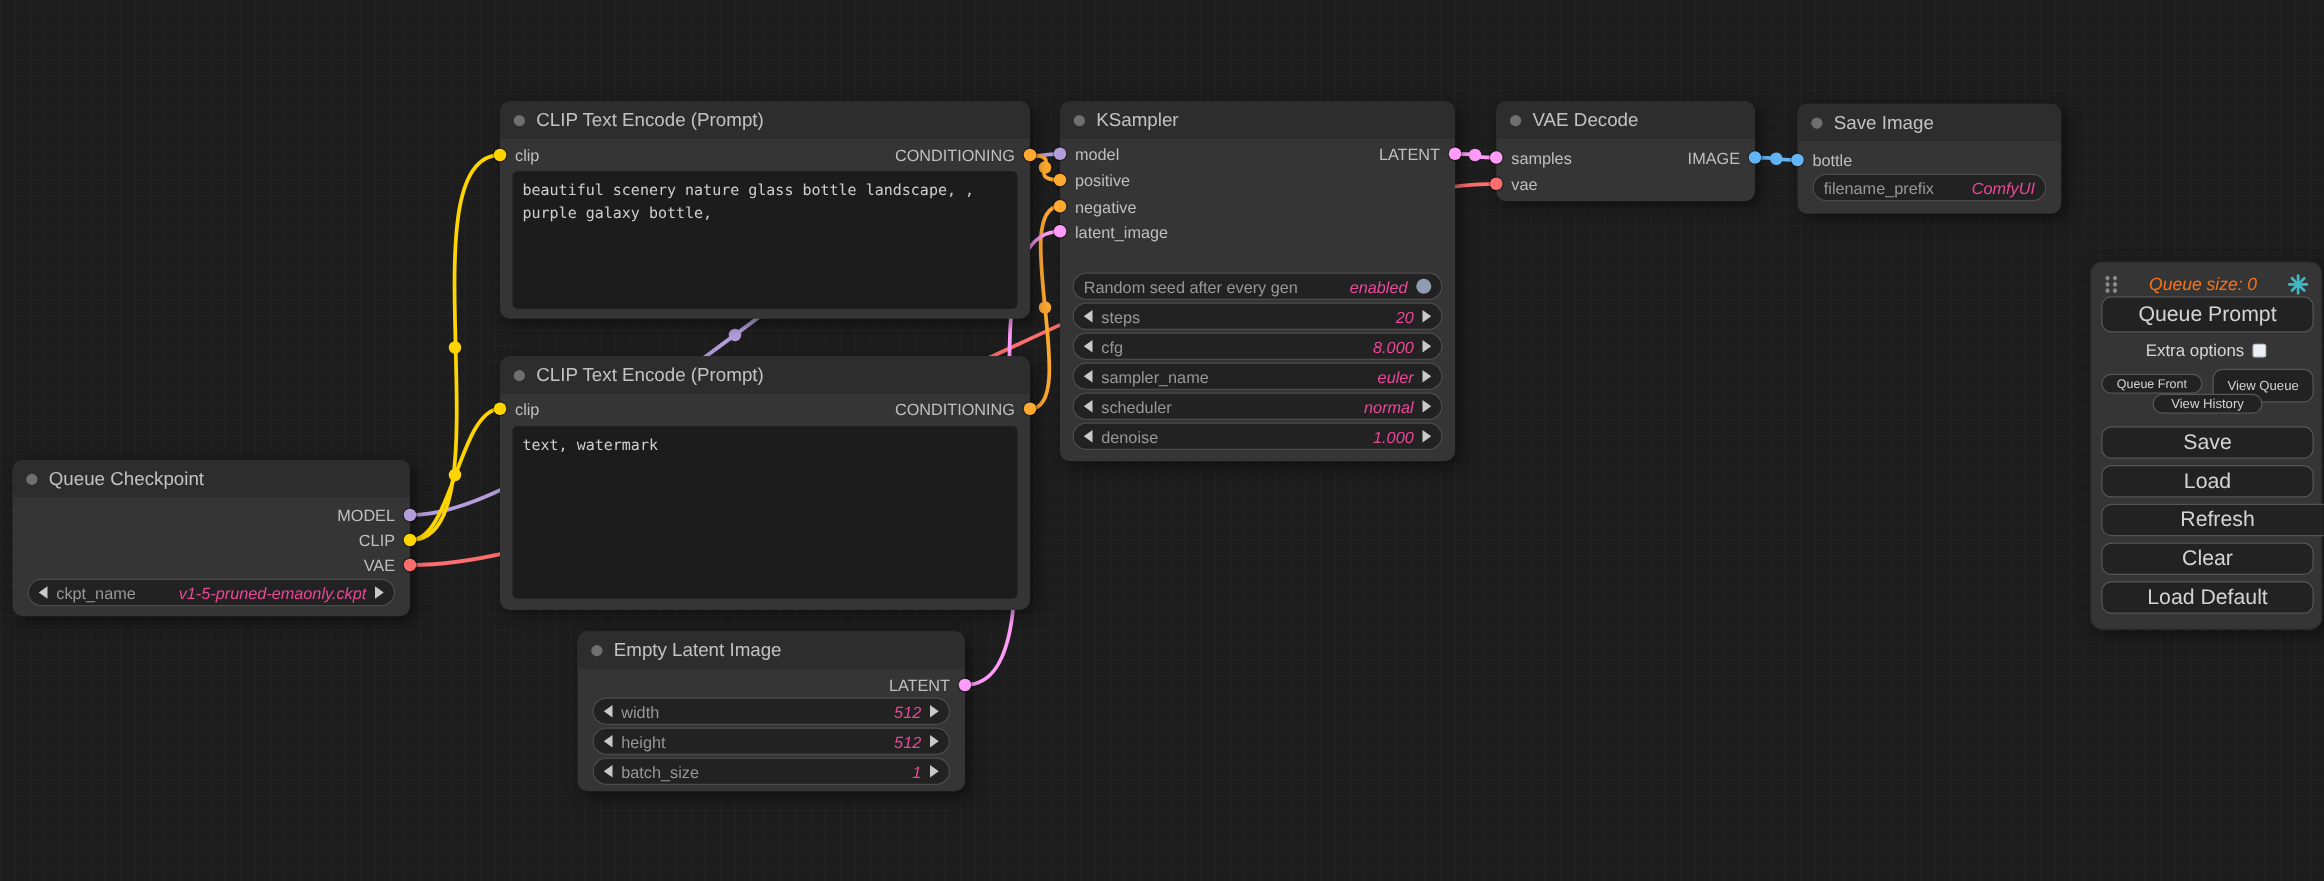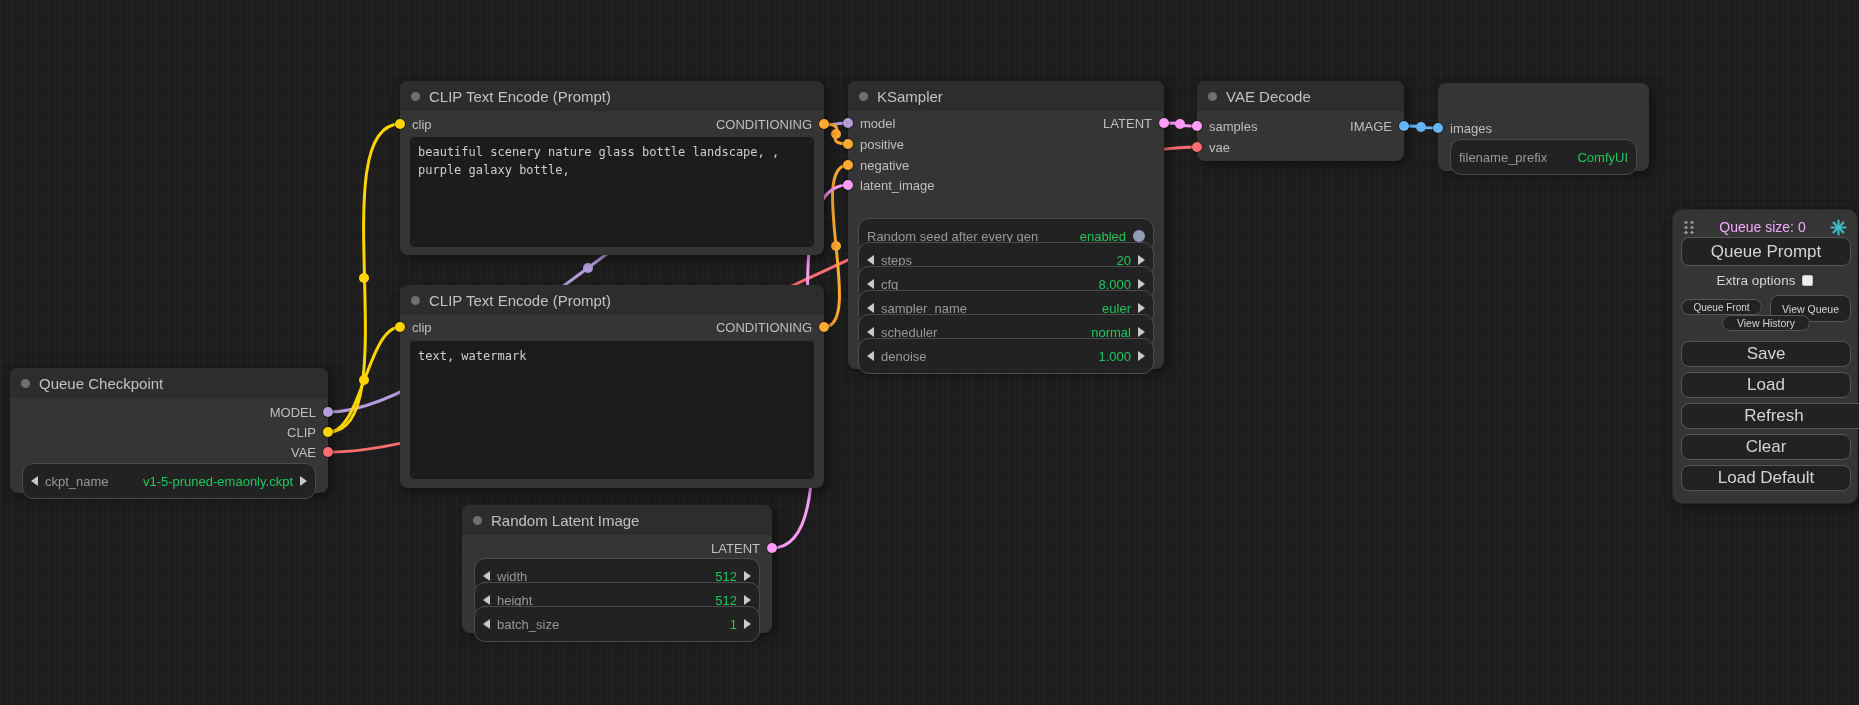--- a/index.html
+++ b/index.html
@@ -24,24 +24,24 @@
     display:flex; align-items:center; gap:9px; padding:0 11px;
     font-size:15px; color:#c2c2c2; white-space:nowrap;
   }
   .tdot { width:9px; height:9px; border-radius:50%; background:#6f6f6f; flex:none; }
   .port { position:absolute; display:flex; align-items:center; gap:7px; height:16px; font-size:13px; }
   .port.out { flex-direction:row-reverse; }
   .pdot { width:10px; height:10px; border-radius:50%; flex:none; box-shadow:0 0 0 1px rgba(0,0,0,0.35); }
   .plabel { color:#bfbfbf; white-space:nowrap; }
   .widget {
     position:absolute; background:#222; border:1px solid #4b4b4b; border-radius:11px;
-    height:36px; display:flex; align-items:center; padding:0 8px; gap:7px; font-size:13px;
+    height:22px; display:flex; align-items:center; padding:0 8px; gap:7px; font-size:13px;
   }
   .wlabel { color:#989898; white-space:nowrap; }
-  .wvalue { margin-left:auto; color:#22c55e; white-space:nowrap; }
+  .wvalue { margin-left:auto; color:#ec4899; white-space:nowrap;font-style:italic; }
   .tri { width:0; height:0; flex:none; }
   .tri.l { border-top:5px solid transparent; border-bottom:5px solid transparent; border-right:7px solid #c9c9c9; }
   .tri.r { border-top:5px solid transparent; border-bottom:5px solid transparent; border-left:7px solid #c9c9c9; }
   .toggle-dot { width:12px; height:12px; border-radius:50%; flex:none; background:#8f9cb3; }
   .ta {
     position:absolute; background:#1c1c1c; border-radius:4px; padding:6px 8px;
     font-family:"DejaVu Sans Mono", monospace; font-size:12px; line-height:1.5;
     color:#cfcfcf; white-space:pre-wrap; overflow:hidden;
   }
   #queue-panel {
@@ -49,21 +49,21 @@
     background:#353535; border:1px solid #282828; border-radius:10px;
     box-shadow:4px 4px 12px rgba(0,0,0,0.45);
   }
   .qph { position:absolute; left:0; right:0; top:7px; height:20px; display:flex; align-items:center; padding:0 10px; }
   .drag-handle { width:12px; height:15px; position:relative; flex:none; }
   .drag-handle::before {
     content:""; position:absolute; inset:0;
     background-image:radial-gradient(circle, #8d8d8d 1.5px, transparent 1.7px);
     background-size:6px 5px;
   }
-  .qsize { flex:1; text-align:center; color:#f0abfc; font-size:14px; }
+  .qsize { flex:1; text-align:center; color:#f97316; font-size:14px;font-style:italic; }
   .gear-wrap { width:17px; height:17px; flex:none; display:flex; align-items:center; justify-content:center; }
   .qbtn {
     position:absolute; background:#222; border:1px solid #565656; border-radius:8px;
     color:#d4d4d4; display:flex; align-items:center; justify-content:center;
     font-family:inherit; cursor:pointer; padding:0;
   }
   .qp-extra { position:absolute; left:0; right:0; top:61px; height:18px; display:flex; align-items:center; justify-content:center; gap:7px; color:#d6d6d6; font-size:13.5px; }
   .checkbox { width:11px; height:11px; background:#eceff4; border:1px solid #bfc6cf; border-radius:2px; }
 </style>
 </head>
@@ -142,21 +142,21 @@
   <div class="port out" style="right:-5px;top:34px">
     <span class="pdot" style="background: rgb(255, 169, 49);"></span>
     <span class="plabel">CONDITIONING</span>
   </div>
   <div class="ta" style="left:10px;top:56px;width:404px;height:138px">text, watermark</div>
 </div>
 
 <div class="node" style="left:462px;top:505px;width:310px;height:128px">
   <div class="ntitle">
     <span class="tdot"></span>
-    <span>Random Latent Image</span>
+    <span>Empty Latent Image</span>
   </div>
   <div class="port out" style="right:-5px;top:35px">
     <span class="pdot" style="background: rgb(255, 156, 249);"></span>
     <span class="plabel">LATENT</span>
   </div>
   <div class="widget" style="left:12px;top:53px;width:286px">
     <span class="tri l"></span>
     <span class="wlabel">width</span>
     <span class="wvalue">512</span>
     <span class="tri r"></span>
@@ -250,23 +250,27 @@
     <span class="pdot" style="background: rgb(255, 110, 110);"></span>
     <span class="plabel">vae</span>
   </div>
   <div class="port out" style="right:-5px;top:37px">
     <span class="pdot" style="background: rgb(100, 181, 246);"></span>
     <span class="plabel">IMAGE</span>
   </div>
 </div>
 
 <div class="node" style="left:1438px;top:83px;width:211px;height:88px">
+  <div class="ntitle">
+    <span class="tdot"></span>
+    <span>Save Image</span>
+  </div>
   <div class="port in" style="left:-5px;top:37px">
     <span class="pdot" style="background: rgb(100, 181, 246);"></span>
-    <span class="plabel">images</span>
+    <span class="plabel">bottle</span>
   </div>
   <div class="widget" style="left:12px;top:56px;width:187px">
     <span class="wlabel">filename_prefix</span>
     <span class="wvalue">ComfyUI</span>
   </div>
 </div>
 
 <div id="queue-panel">
   <div class="qph">
     <span class="drag-handle"></span>

